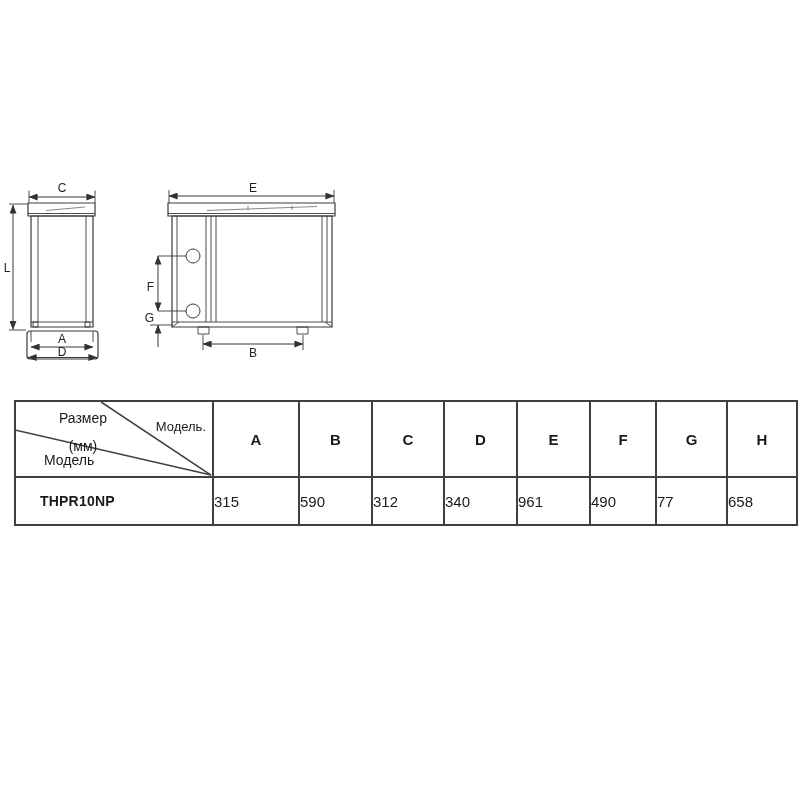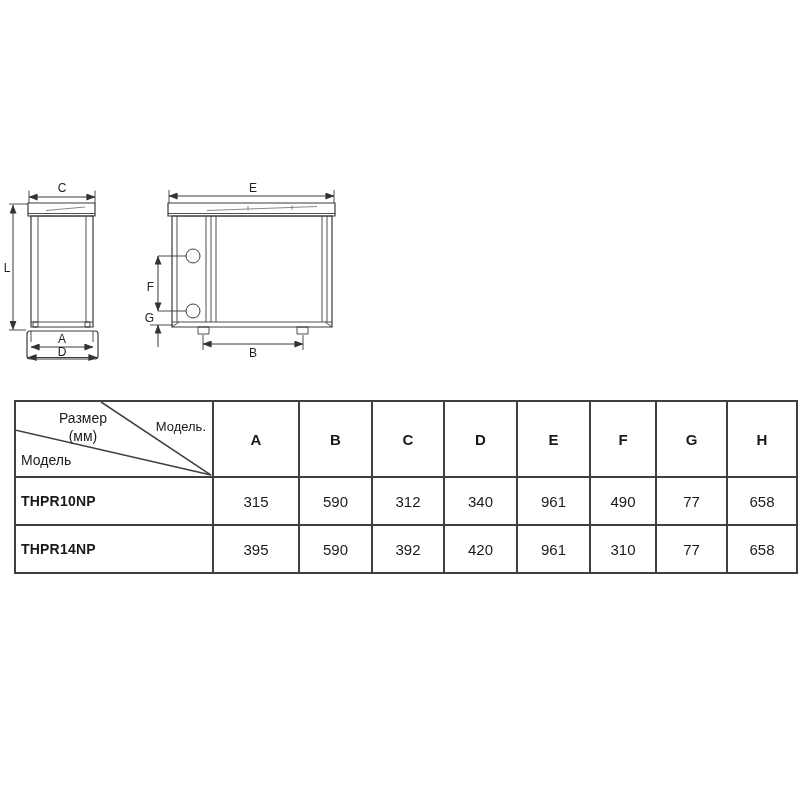--- a/index.html
+++ b/index.html
@@ -8,30 +8,30 @@
 
   
   .drawing{position:absolute;left:0;top:180px;width:360px;height:190px;}
   .drawing line,.drawing rect,.drawing circle,.drawing path{vector-effect:non-scaling-stroke;}
   .dimtext{font-family:"Liberation Sans",sans-serif;font-size:12px;fill:#222;}
 
   
   table.dims{position:absolute;left:14px;top:400px;width:782px;border-collapse:collapse;table-layout:fixed;background:#fff;}
   table.dims th,table.dims td{border:2px solid #404040;padding:0;vertical-align:middle;}
   table.dims thead th{height:74px;font-size:15px;font-weight:bold;text-align:center;}
-  table.dims tbody td{height:46px;font-size:15px;font-weight:normal;text-align:center;}
-  table.dims tbody td.model{font-size:14px;font-weight:bold;text-align:left;padding-left:5px;letter-spacing:.2px;}
+  table.dims tbody td{height:46px;font-size:15px;font-weight:normal;text-align:left;}
+  table.dims tbody td.model{font-size:14px;font-weight:bold;text-align:left;padding-left:24px;letter-spacing:.2px;}
   th.corner{position:relative;padding:0;margin-left:6px;}
   .corner-box{position:absolute;inset:0;}
   .corner-box svg{position:absolute;inset:0;width:100%;height:100%;}
   .corner-label{position:absolute;font-weight:normal;font-size:14px;color:#1a1a1a;white-space:nowrap;}
   .lbl-size{left:36px;top:8px;width:62px;text-align:center;}
-  .lbl-unit{left:36px;top:26px;width:62px;text-align:center;}
+  .lbl-unit{left:36px;top:36px;width:62px;text-align:center;}
   .lbl-designation{right:6px;top:17px;font-size:13px;}
-  .lbl-model{left:5px;top:50px;text-align:center;}
+  .lbl-model{left:28px;top:50px;text-align:center;}
 </style>
 </head>
 <body>
 
 <div class="canvas">
 
   <svg class="drawing" viewBox="0 180 360 190" xmlns="http://www.w3.org/2000/svg">
     <defs>
       <marker id="ah" markerWidth="9" markerHeight="7" refX="8.6" refY="3.5" orient="auto-start-reverse" markerUnits="userSpaceOnUse">
         <path d="M0,0 L9,3.5 L0,7 Z" fill="#333"></path>
@@ -159,27 +159,16 @@
         <td class="model">THPR10NP</td>
         <td>315</td>
         <td>590</td>
         <td>312</td>
         <td>340</td>
         <td>961</td>
         <td>490</td>
         <td>77</td>
         <td>658</td>
       </tr>
-      <tr>
-        <td class="model">THPR14NP</td>
-        <td>395</td>
-        <td>590</td>
-        <td>392</td>
-        <td>420</td>
-        <td>961</td>
-        <td>310</td>
-        <td>77</td>
-        <td>658</td>
-      </tr>
     </tbody>
   </table>
 
 </div>
 
 </body></html>

